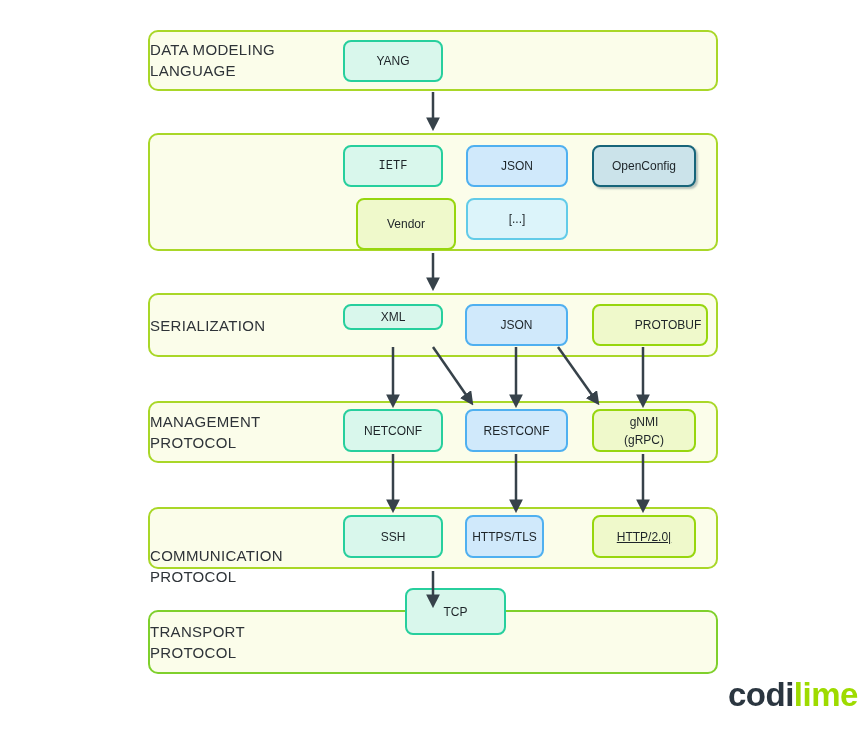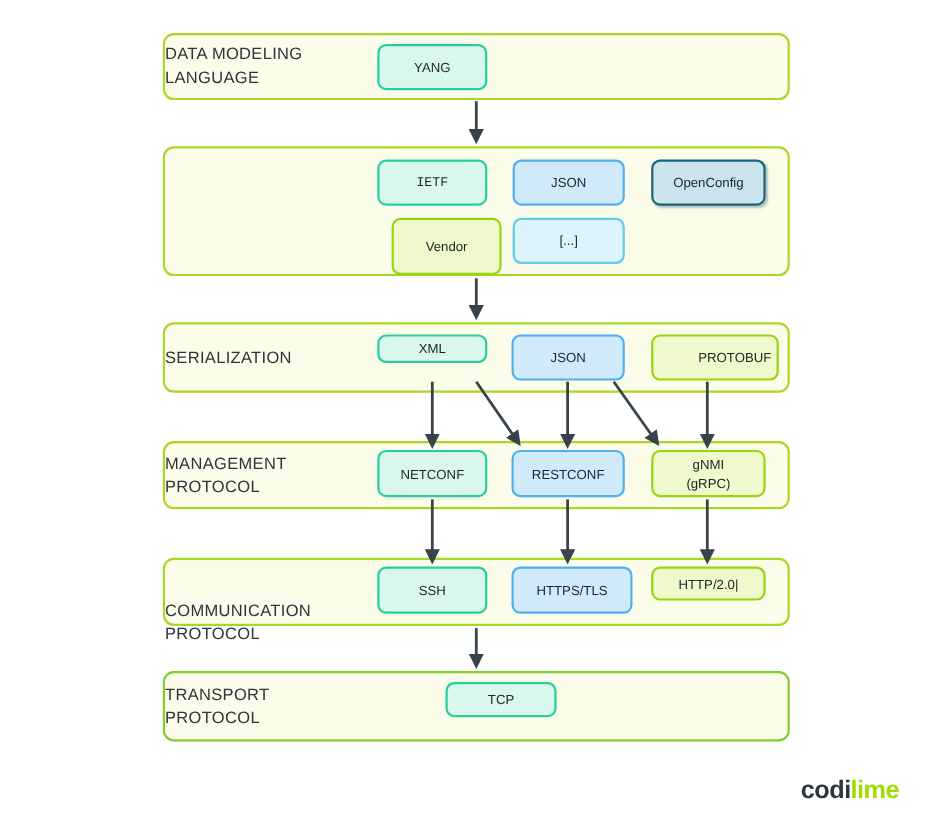--- a/index.html
+++ b/index.html
@@ -54,22 +54,22 @@
   }
   .arrows {
     position: absolute;
     left: 0; top: 0;
     pointer-events: none;
   }
   .arrows line { stroke: #37424a; stroke-width: 2.5; }
   .logo {
     position: absolute;
     left: 728px;
-    top: 704px;
-    font-size: 23px;
+    top: 676px;
+    font-size: 33px;
     font-weight: bold;
     letter-spacing: -0.5px;
     color: #2b3640;
   }
   .logo .lime { color: #9edb00; }
 </style>
 </head>
 <body>
 
 <div class="canvas">
@@ -98,24 +98,24 @@
   <div class="box teal" style="left:343px; top:304px; width:100px; height:26px;">XML</div>
   <div class="box blue" style="left:465px; top:304px; width:103px; height:42px;">JSON</div>
   <div class="box lime" style="left:592px; top:304px; width:116px; height:42px;padding-left:36px;">PROTOBUF</div>
 
   <div class="box teal" style="left:343px; top:409px; width:100px; height:43px;">NETCONF</div>
   <div class="box blue" style="left:465px; top:409px; width:103px; height:43px;">RESTCONF</div>
   <div class="box lime" style="left:592px; top:409px; width:104px; height:43px;">gNMI
 (gRPC)</div>
 
   <div class="box teal" style="left:343px; top:515px; width:100px; height:43px;">SSH</div>
-  <div class="box blue" style="left:465px; top:515px; width:110px; height:43px;">HTTPS/TLS</div>
-  <div class="box lime" style="left:592px; top:515px; width:104px; height:31px;">HTTP/2.0|</div>
+  <div class="box blue" style="left:465px; top:515px; width:79px; height:43px;">HTTPS/TLS</div>
+  <div class="box lime" style="left:592px; top:515px; width:104px; height:43px;text-decoration:underline;">HTTP/2.0|</div>
 
-  <div class="box teal" style="left:405px; top:620px; width:101px; height:32px;">TCP</div>
+  <div class="box teal" style="left:405px; top:588px; width:101px; height:47px;">TCP</div>
 
   <svg class="arrows" width="865" height="740">
     <defs>
       <marker id="ah" viewBox="0 0 10 10" refX="7" refY="5" markerWidth="5.5" markerHeight="5.5" orient="auto">
         <path d="M0,0 L10,5 L0,10 Z" fill="#37424a"></path>
       </marker>
     </defs>
     <line x1="433" y1="92" x2="433" y2="127" marker-end="url(#ah)"></line>
     <line x1="433" y1="253" x2="433" y2="287" marker-end="url(#ah)"></line>
     <line x1="393" y1="347" x2="393" y2="404" marker-end="url(#ah)"></line>

